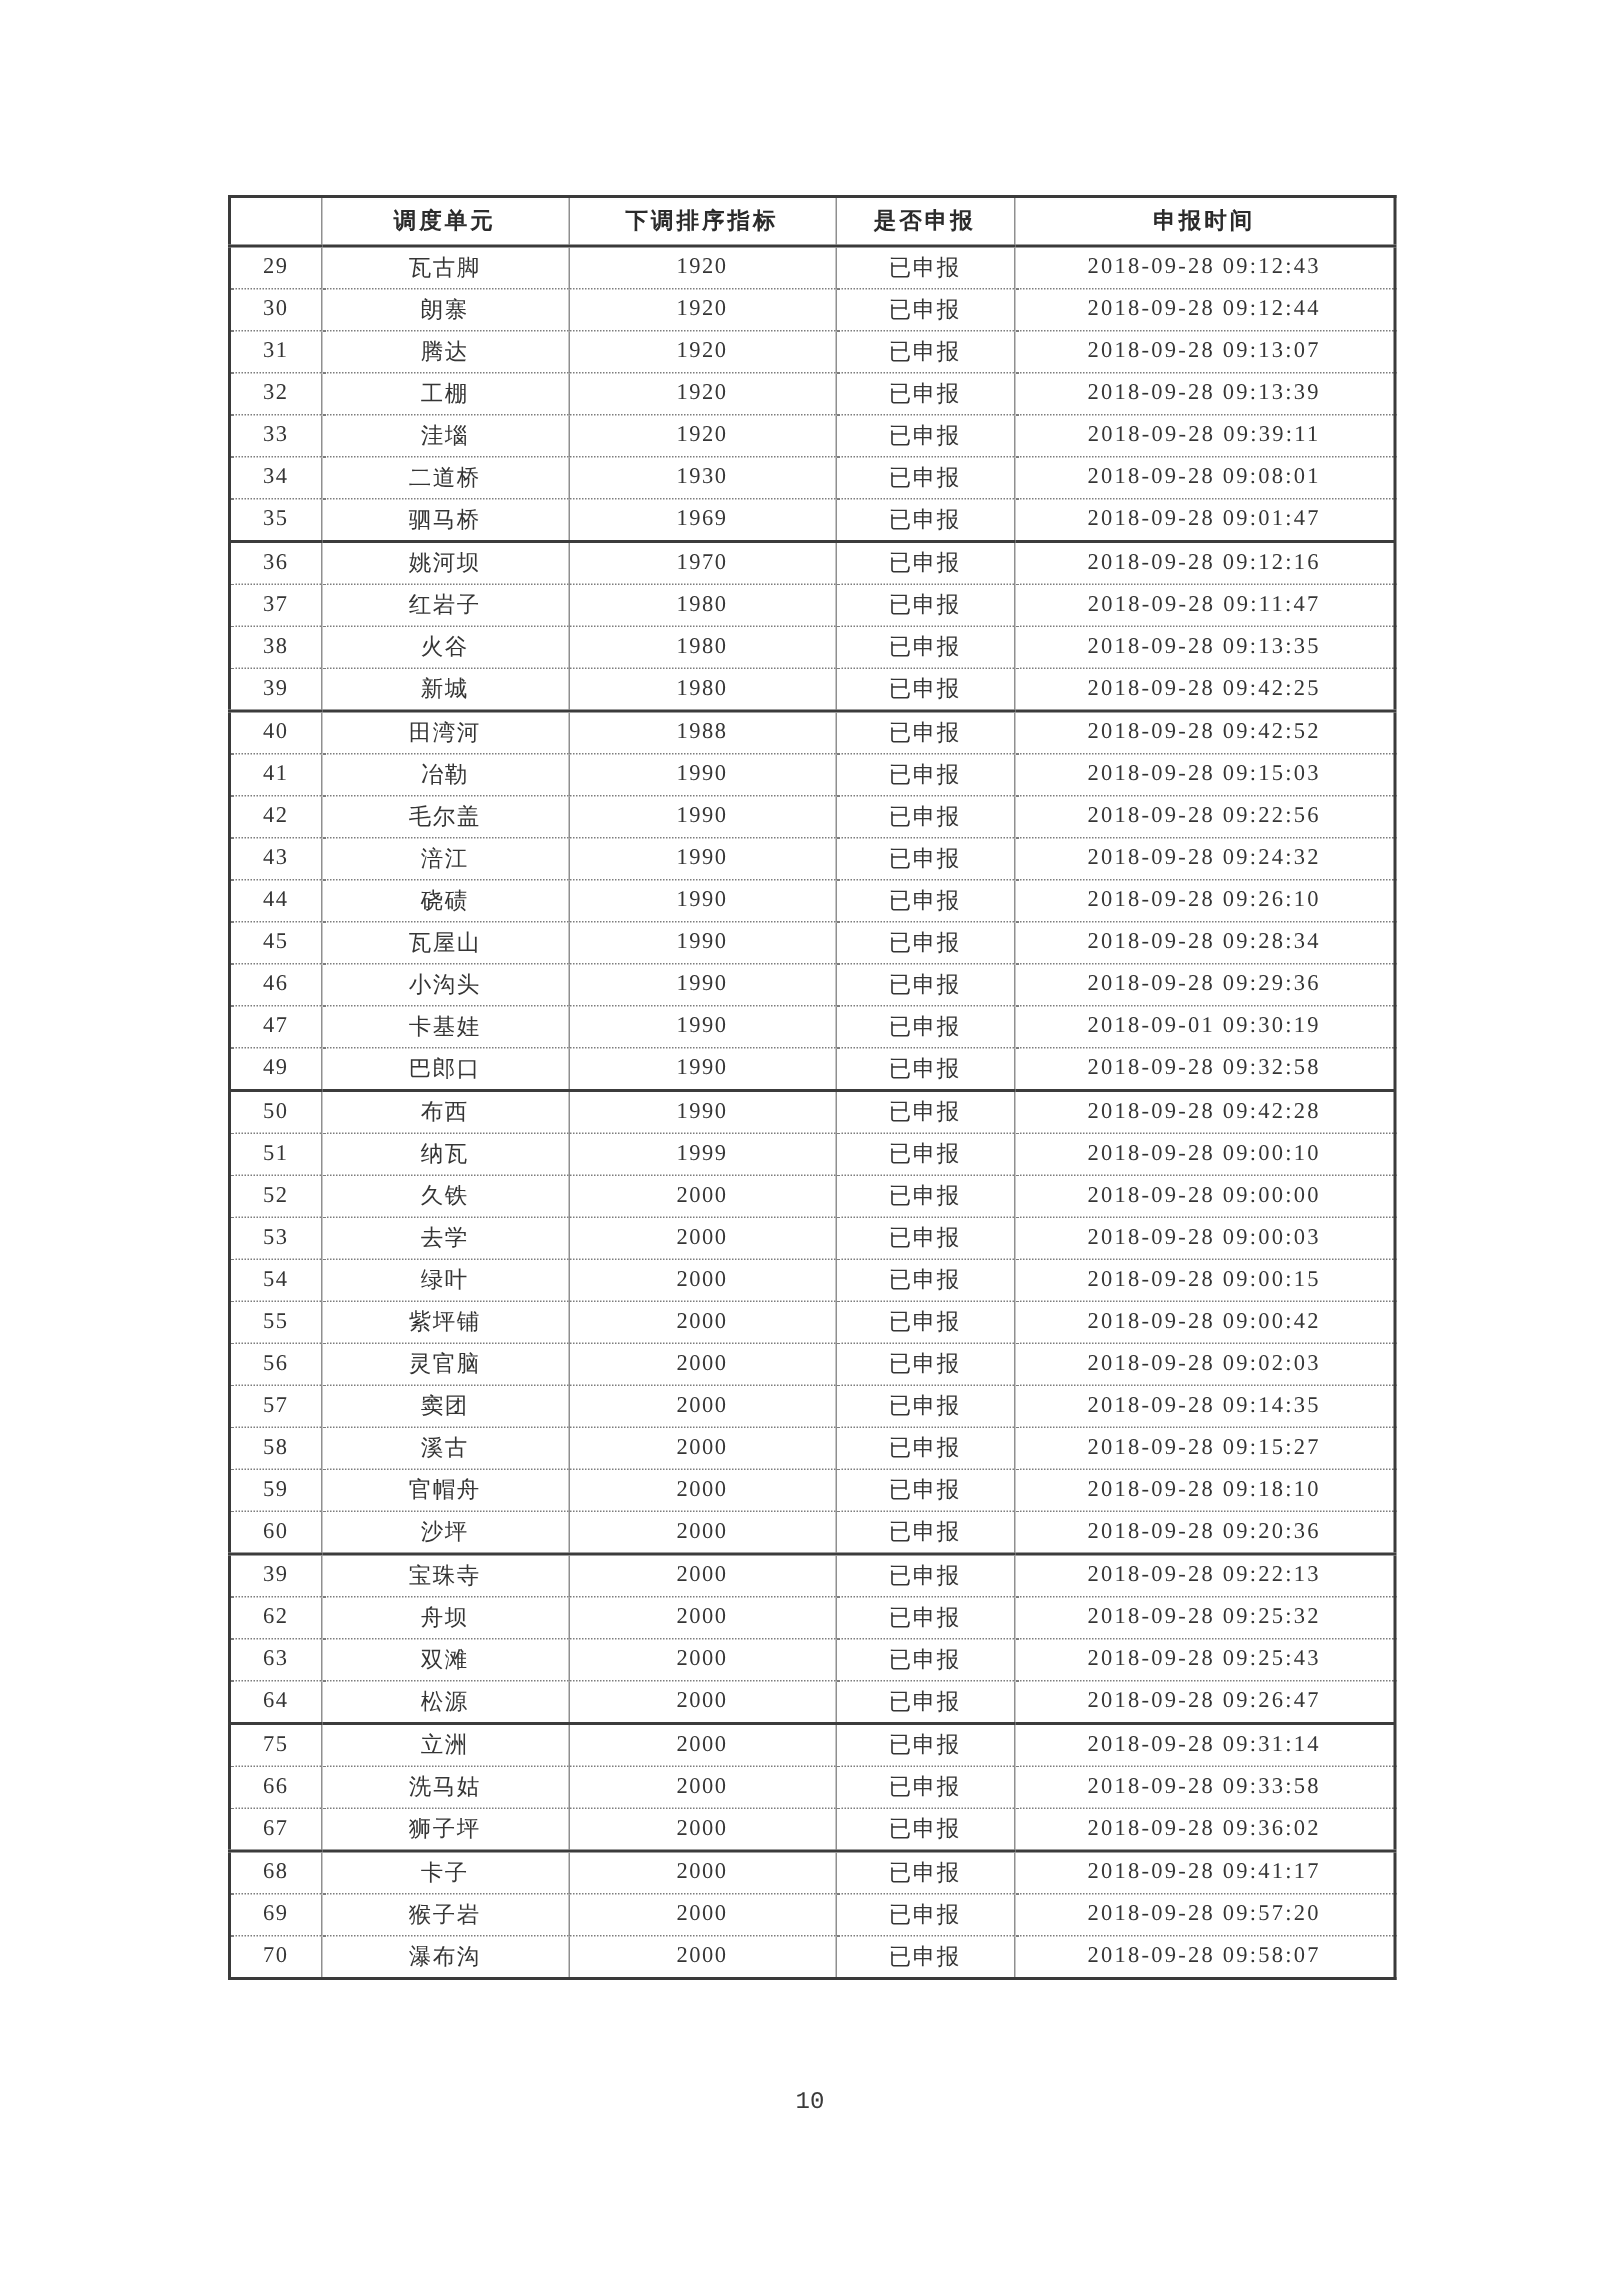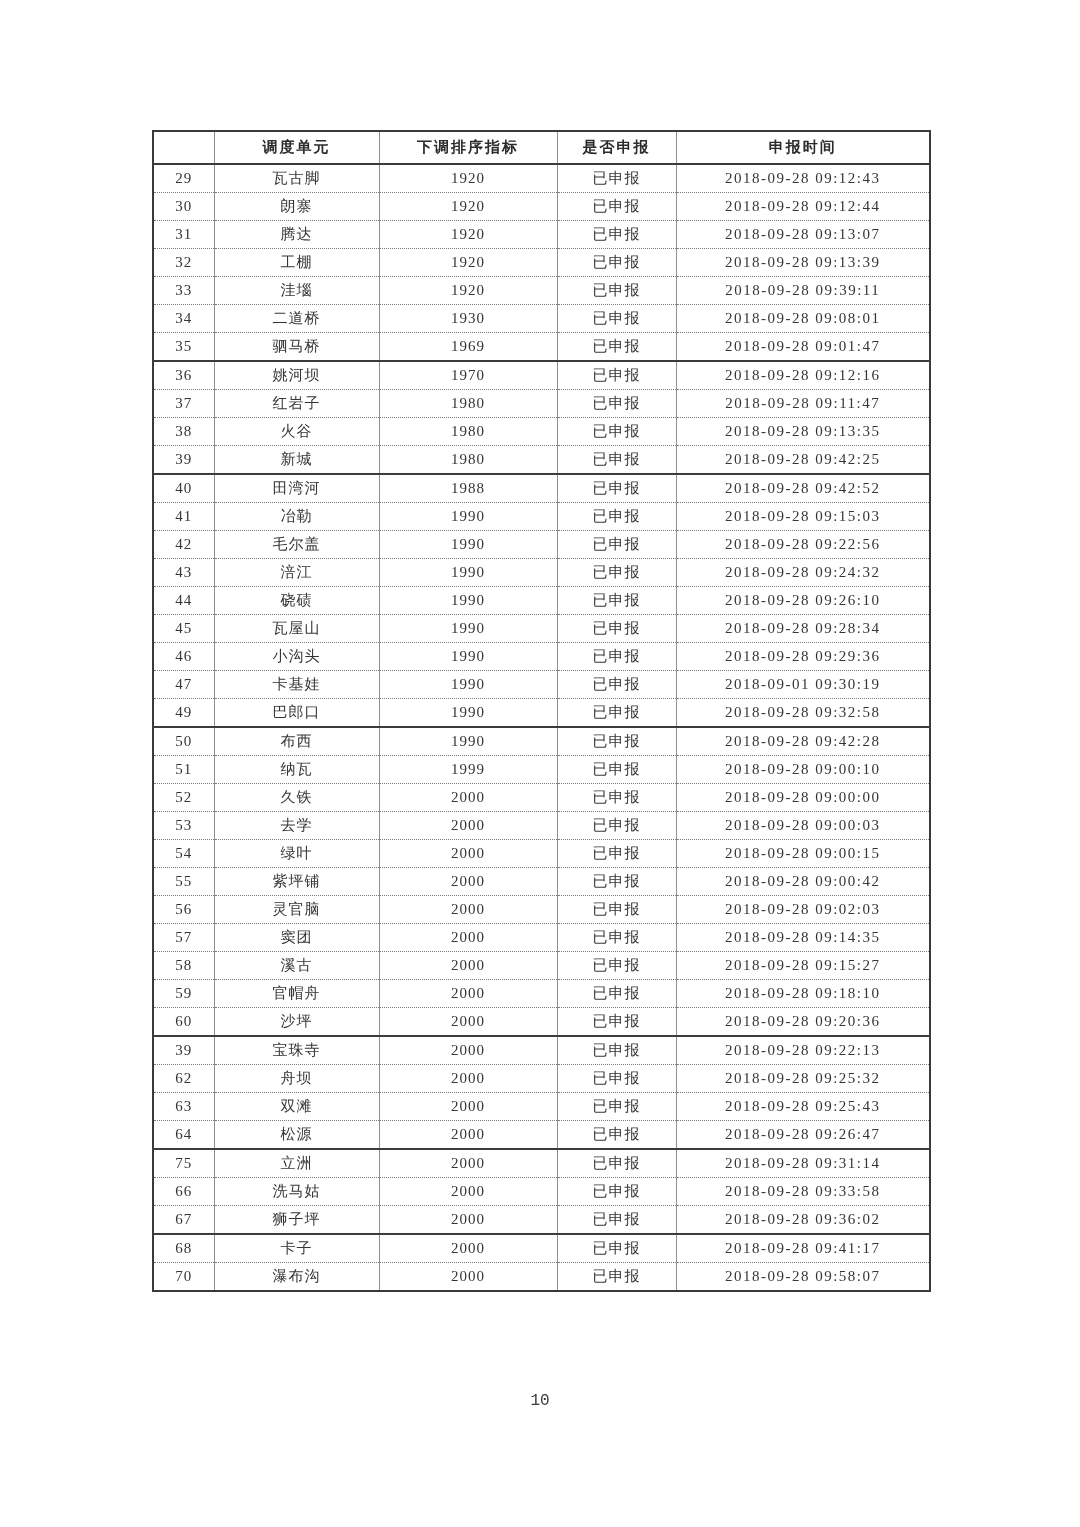--- a/index.html
+++ b/index.html
@@ -365,20 +365,27 @@
       <td class="c-time">2018-09-28 09:36:02</td>
     </tr>
         <tr>
       <td class="c-num">68</td>
       <td class="c-unit">卡子</td>
       <td class="c-indicator">2000</td>
       <td class="c-declared">已申报</td>
       <td class="c-time">2018-09-28 09:41:17</td>
     </tr>
         <tr>
+      <td class="c-num">69</td>
+      <td class="c-unit">猴子岩</td>
+      <td class="c-indicator">2000</td>
+      <td class="c-declared">已申报</td>
+      <td class="c-time">2018-09-28 09:57:20</td>
+    </tr>
+        <tr>
       <td class="c-num">70</td>
       <td class="c-unit">瀑布沟</td>
       <td class="c-indicator">2000</td>
       <td class="c-declared">已申报</td>
       <td class="c-time">2018-09-28 09:58:07</td>
     </tr>
       </tbody>
   </table>
 
   <div class="page-number">10</div>

